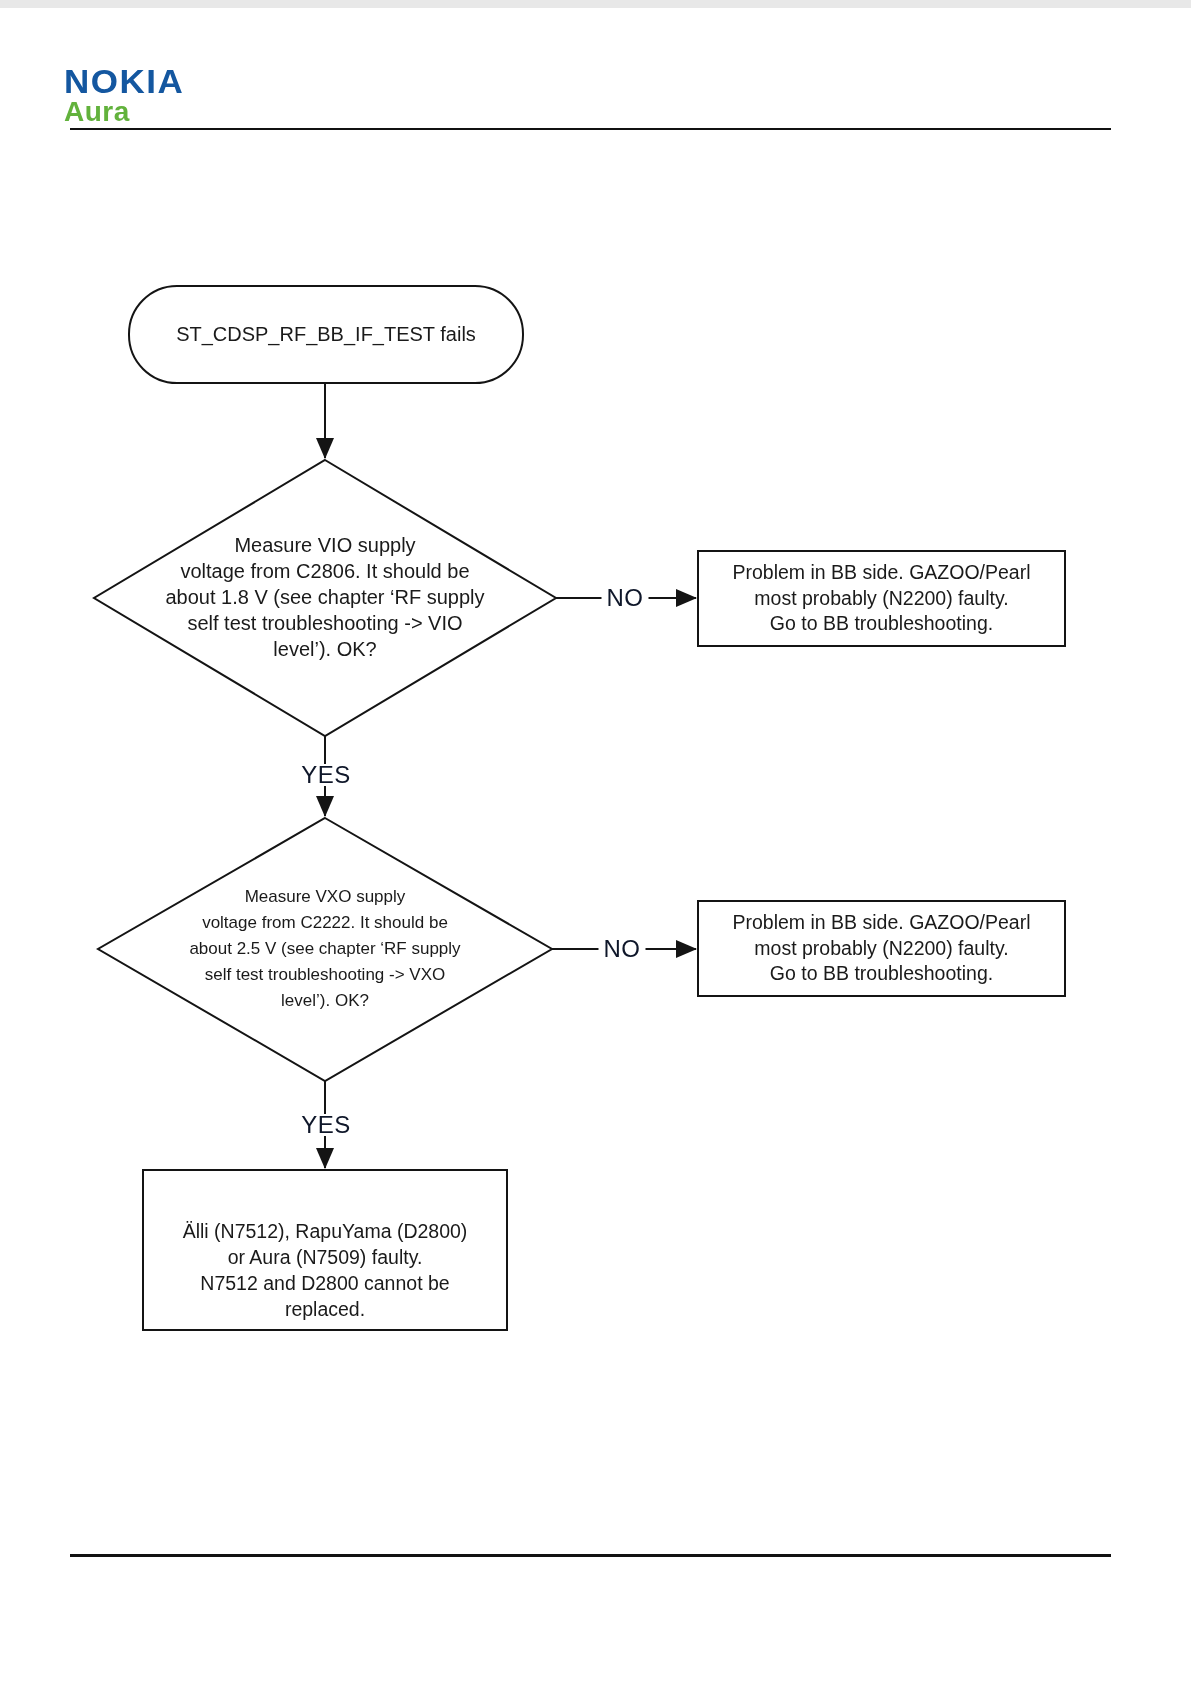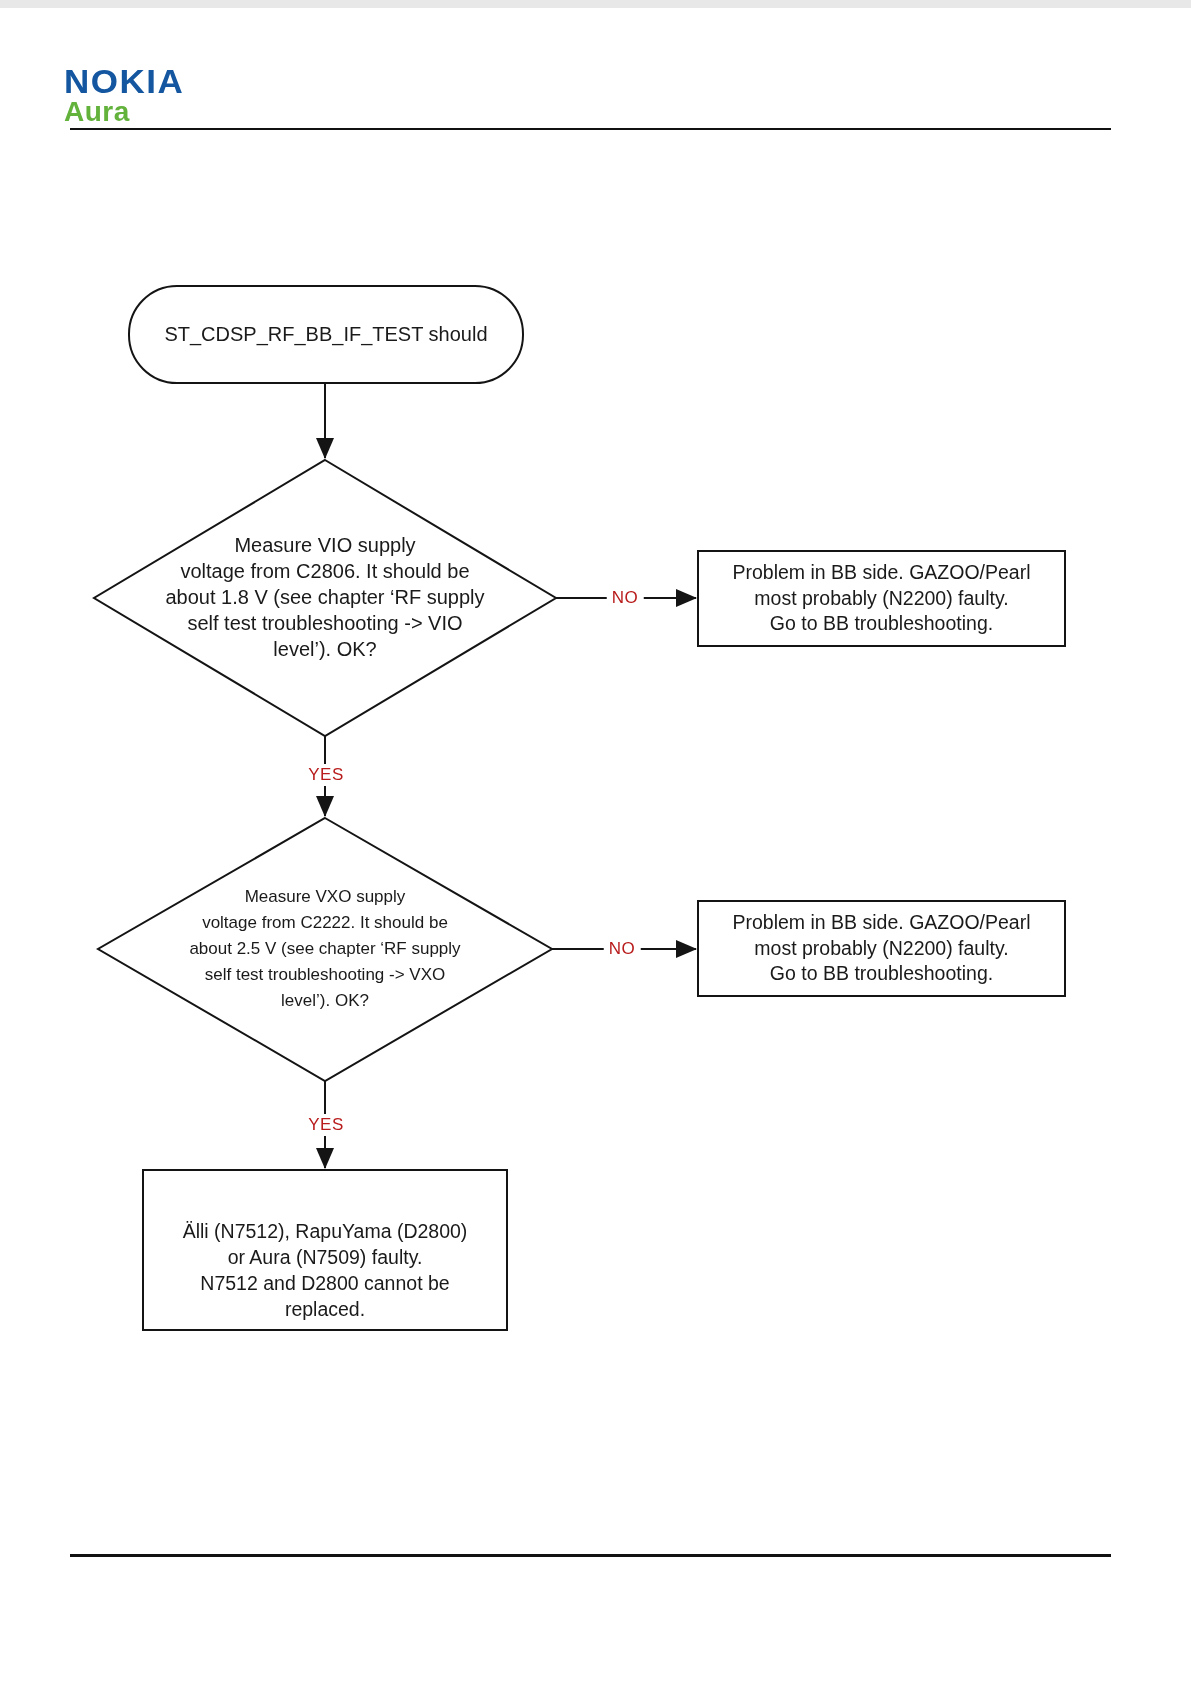--- a/index.html
+++ b/index.html
@@ -22,21 +22,21 @@
   
   .txt{position:absolute;text-align:center;white-space:pre-line;color:#1a1a1a;}
   .cflex{display:flex;align-items:center;justify-content:center;}
   #start-label{left:129px;top:278px;width:394px;height:97px;font-size:20px;}
   #d1-text{left:125px;top:524px;width:400px;font-size:20px;line-height:26px;}
   #d2-text{left:125px;top:876px;width:400px;font-size:17px;line-height:26px;}
   #nobox1-text{left:698px;top:543px;width:367px;height:95px;font-size:19.5px;line-height:25.5px;}
   #nobox2-text{left:698px;top:893px;width:367px;height:95px;font-size:19.5px;line-height:25.5px;}
   #endbox-text{left:143px;top:1162px;width:364px;height:200px;font-size:19.5px;line-height:26px;}
   .branch{position:absolute;transform:translateX(-50%);background:#ffffff;padding:0 5px;
-          font-size:17px;letter-spacing:.5px;color:#b91c1c;line-height:22px;}
+          font-size:24px;letter-spacing:.5px;color:#0f172a;line-height:22px;}
   #yes1{left:326px;top:756px;}
   #no1{left:625px;top:579px;}
   #no2{left:622px;top:930px;}
   #yes2{left:326px;top:1106px;}
 </style>
 </head>
 <body>
 
 <div id="page">
 
@@ -61,21 +61,21 @@
     <line class="conn" x1="325" y1="1073" x2="325" y2="1160" marker-end="url(#arrow)"></line>
 
     <rect class="shape" x="129" y="278" width="394" height="97" rx="48" ry="48"></rect>
     <polygon class="shape" points="325,452 556,590 325,728 94,590"></polygon>
     <polygon class="shape" points="325,810 552,941 325,1073 98,941"></polygon>
     <rect class="shape" x="698" y="543" width="367" height="95"></rect>
     <rect class="shape" x="698" y="893" width="367" height="95"></rect>
     <rect class="shape" x="143" y="1162" width="364" height="160"></rect>
   </svg>
 
-  <div id="start-label" class="txt cflex">ST_CDSP_RF_BB_IF_TEST should</div>
+  <div id="start-label" class="txt cflex">ST_CDSP_RF_BB_IF_TEST fails</div>
   <div id="d1-text" class="txt">Measure VIO supply
 voltage from C2806. It should be
 about 1.8 V (see chapter ‘RF supply
 self test troubleshooting -&gt; VIO
 level’). OK?</div>
   <div id="d2-text" class="txt">Measure VXO supply
 voltage from C2222. It should be
 about 2.5 V (see chapter ‘RF supply
 self test troubleshooting -&gt; VXO
 level’). OK?</div>

